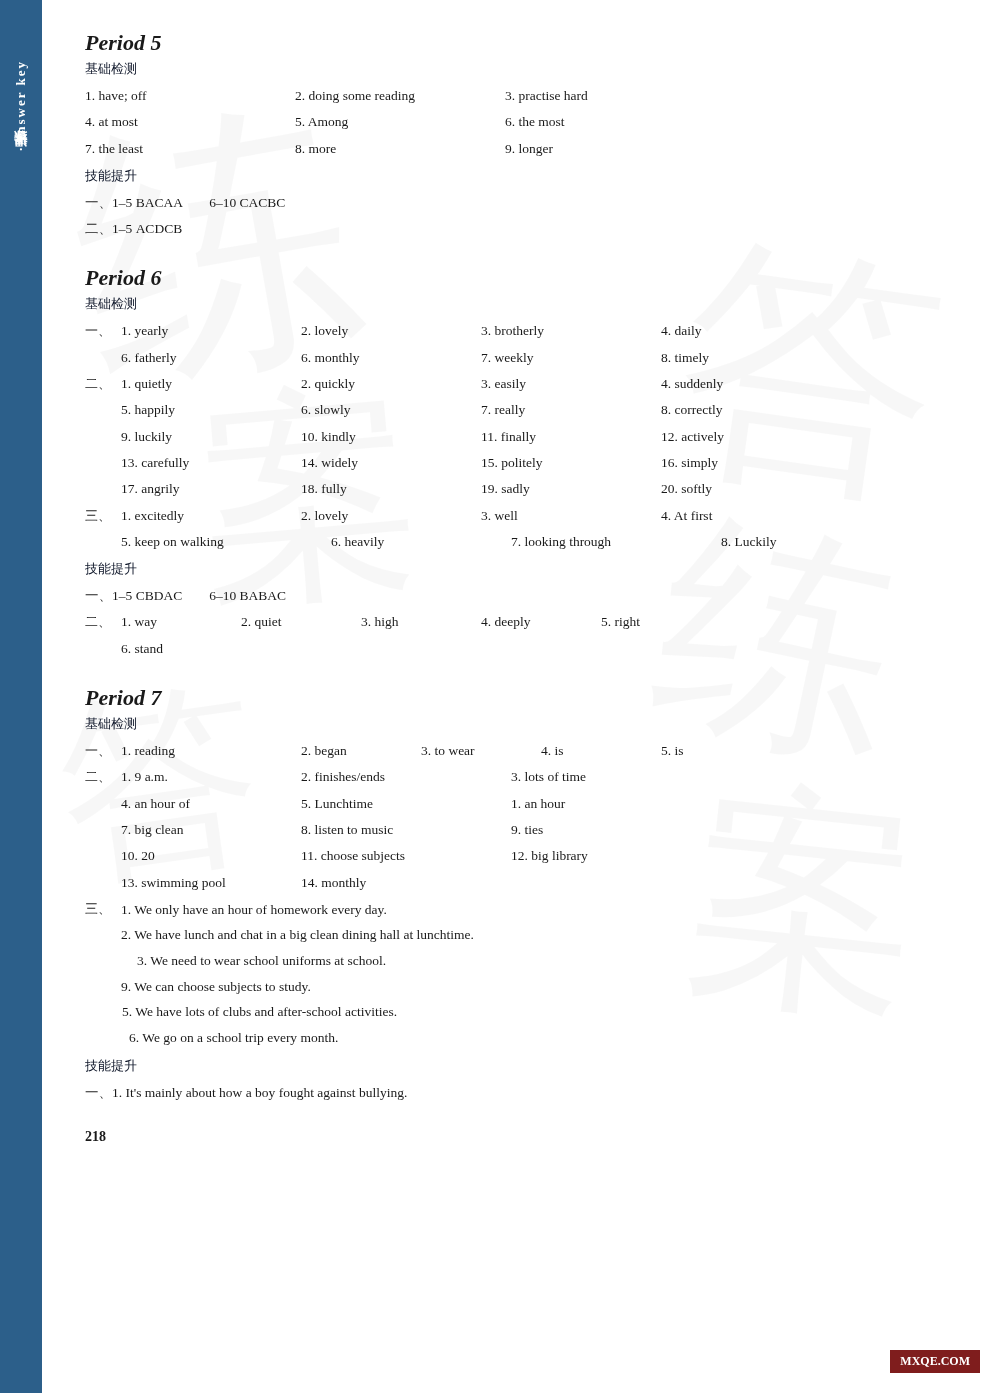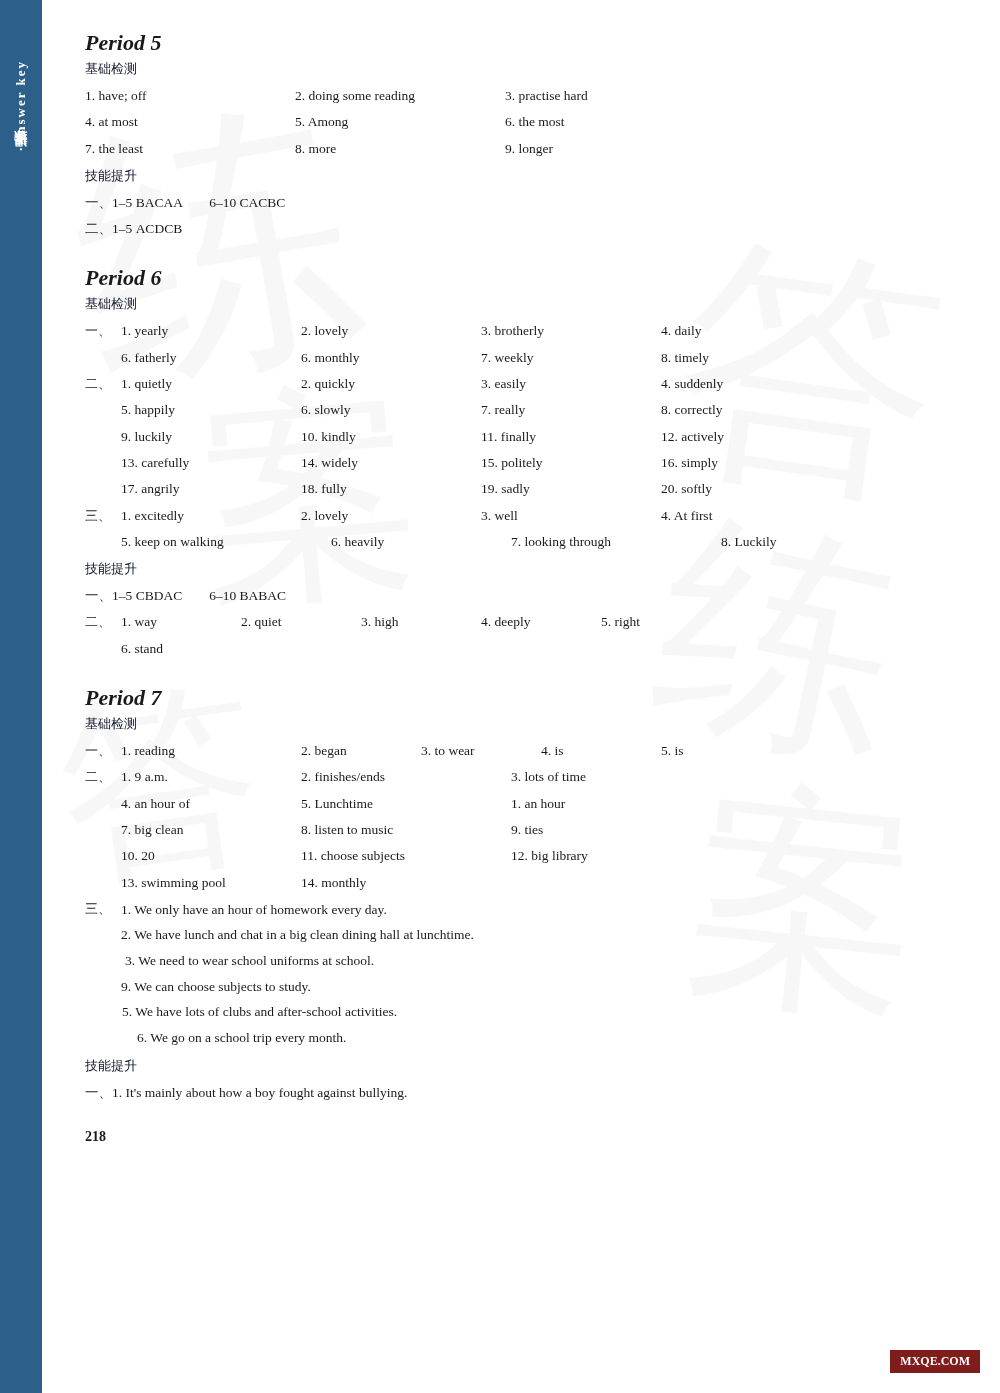--- a/index.html
+++ b/index.html
@@ -335,24 +335,24 @@
         <span class="col-label"></span>
         <span class="answer-col-md">13. swimming pool</span>
         <span class="answer-col-lg">14. monthly</span>
       </div>
 
       <div class="flex-row" style="align-items:flex-start; margin-top:2px;">
         <span class="col-label num-prefix">三、</span>
         <div>
           <div class="sentence-row" style="margin-left:0;">1. We only have an hour of homework every day.</div>
           <div class="sentence-row" style="margin-left:0;">2. We have lunch and chat in a big clean dining hall at lunchtime.</div>
-          <div class="sentence-row" style="margin-left:4px;">3. We need to wear school uniforms at school.</div>
+          <div class="sentence-row" style="margin-left:16px;">3. We need to wear school uniforms at school.</div>
           <div class="sentence-row" style="margin-left:0;">9. We can choose subjects to study.</div>
           <div class="sentence-row" style="margin-left:1px;">5. We have lots of clubs and after-school activities.</div>
-          <div class="sentence-row" style="margin-left:16px;">6. We go on a school trip every month.</div>
+          <div class="sentence-row" style="margin-left:8px;">6. We go on a school trip every month.</div>
         </div>
       </div>
 
       <div class="section-label chinese-char" style="margin-top:6px;">技能提升</div>
       <div class="flex-row">
         <span>一、1. It's mainly about how a boy fought against bullying.</span>
       </div>
     </div>
 
     <div class="page-number">218</div>

